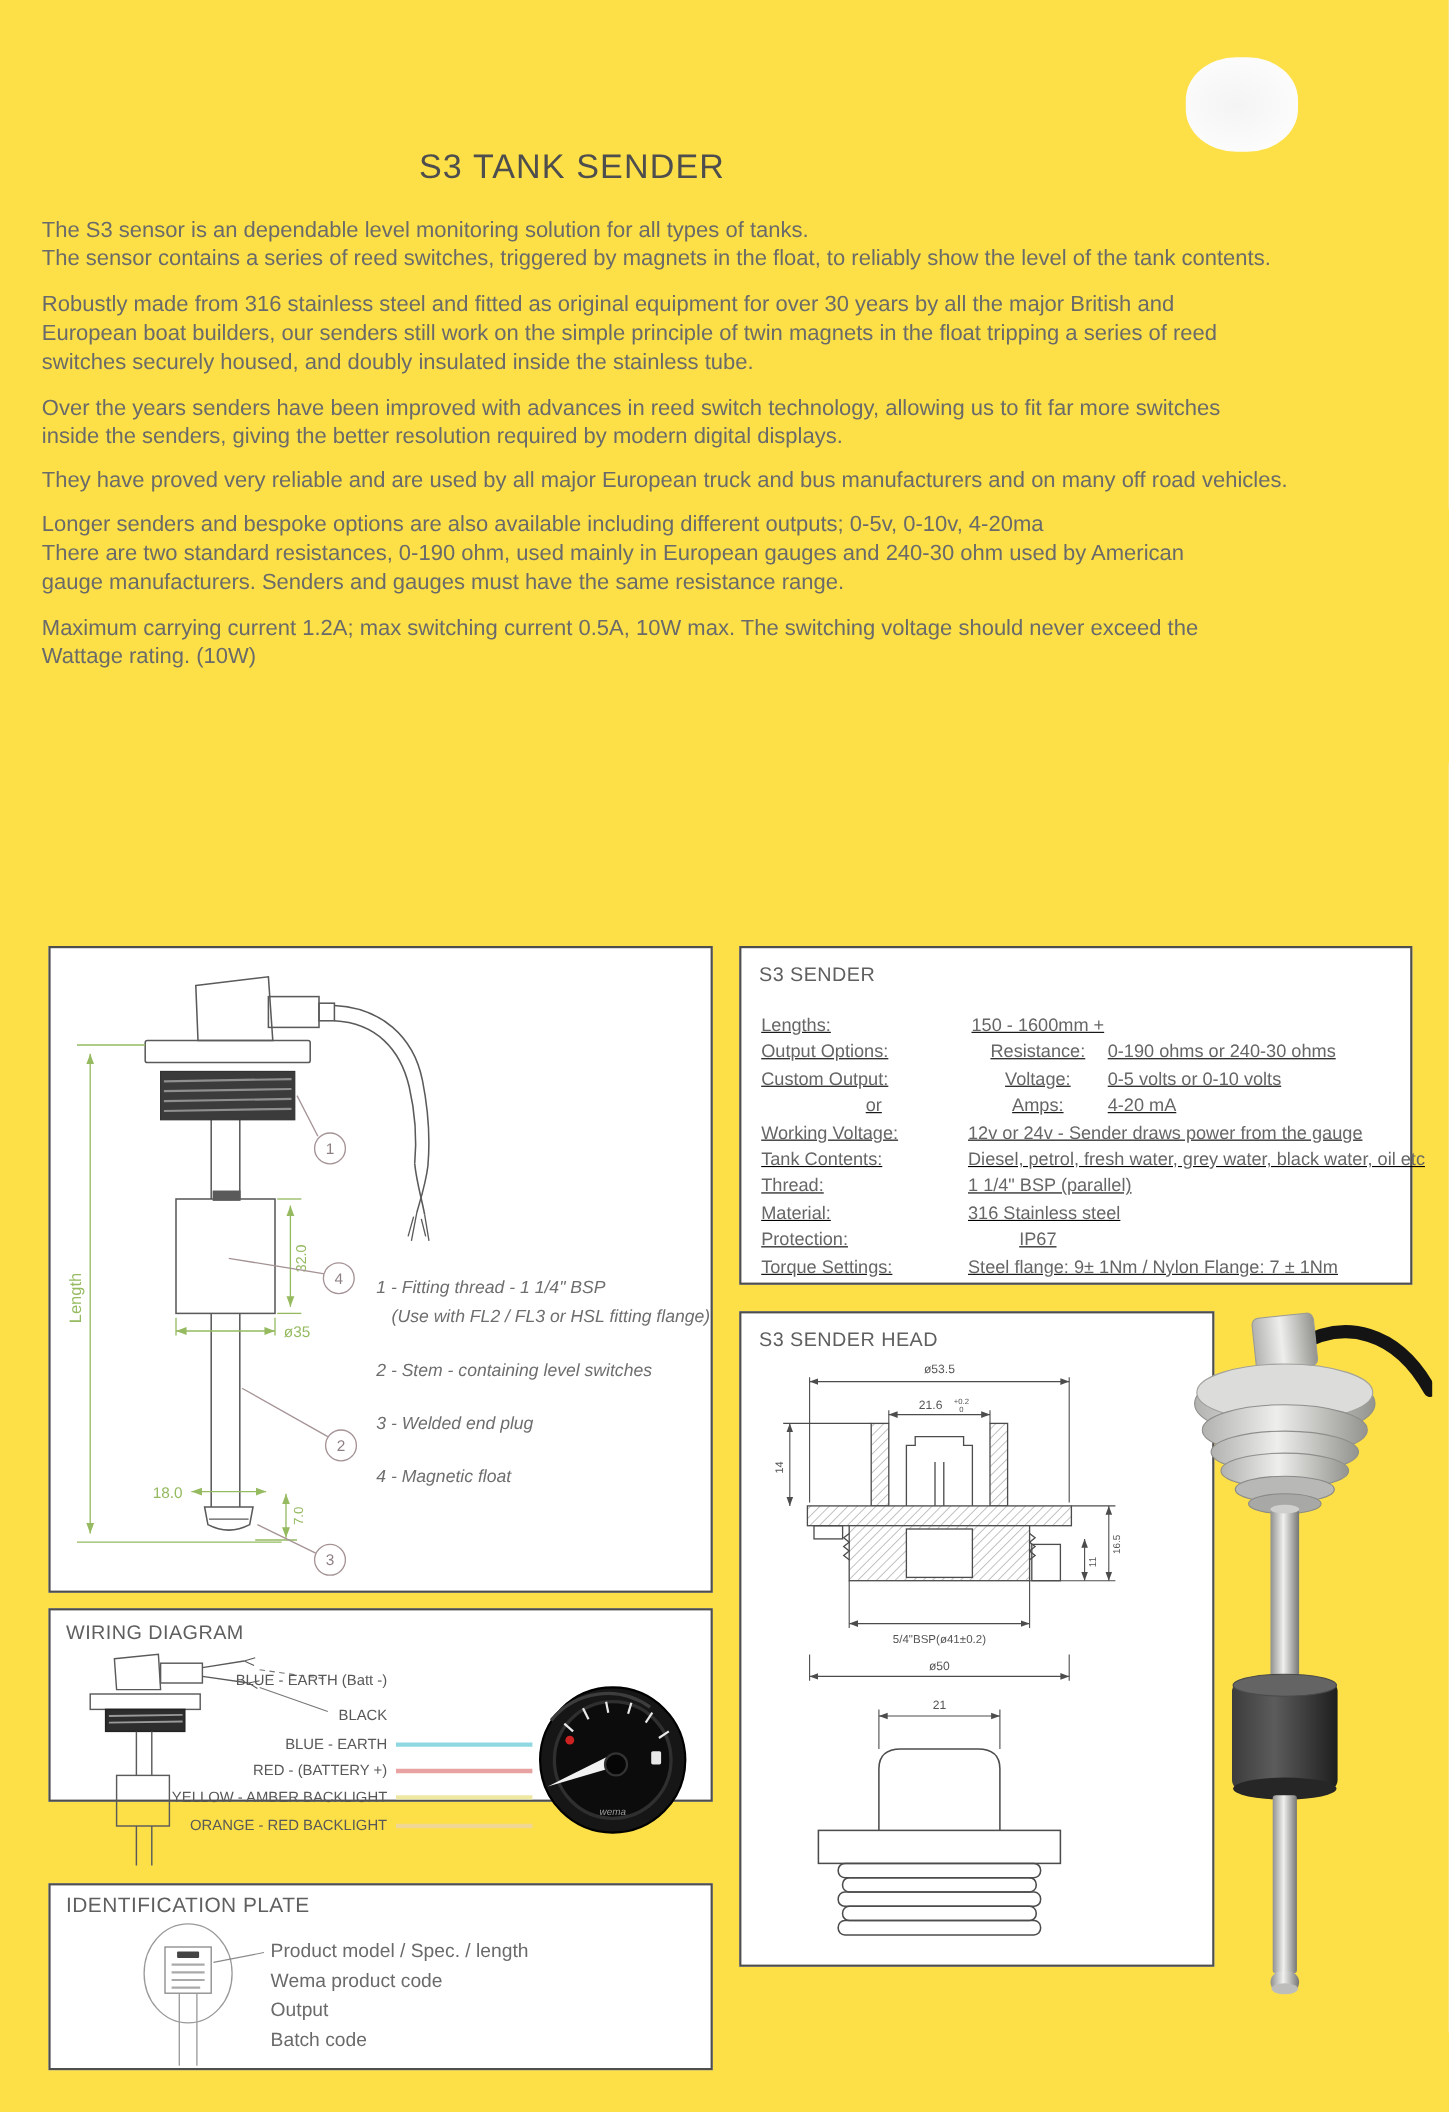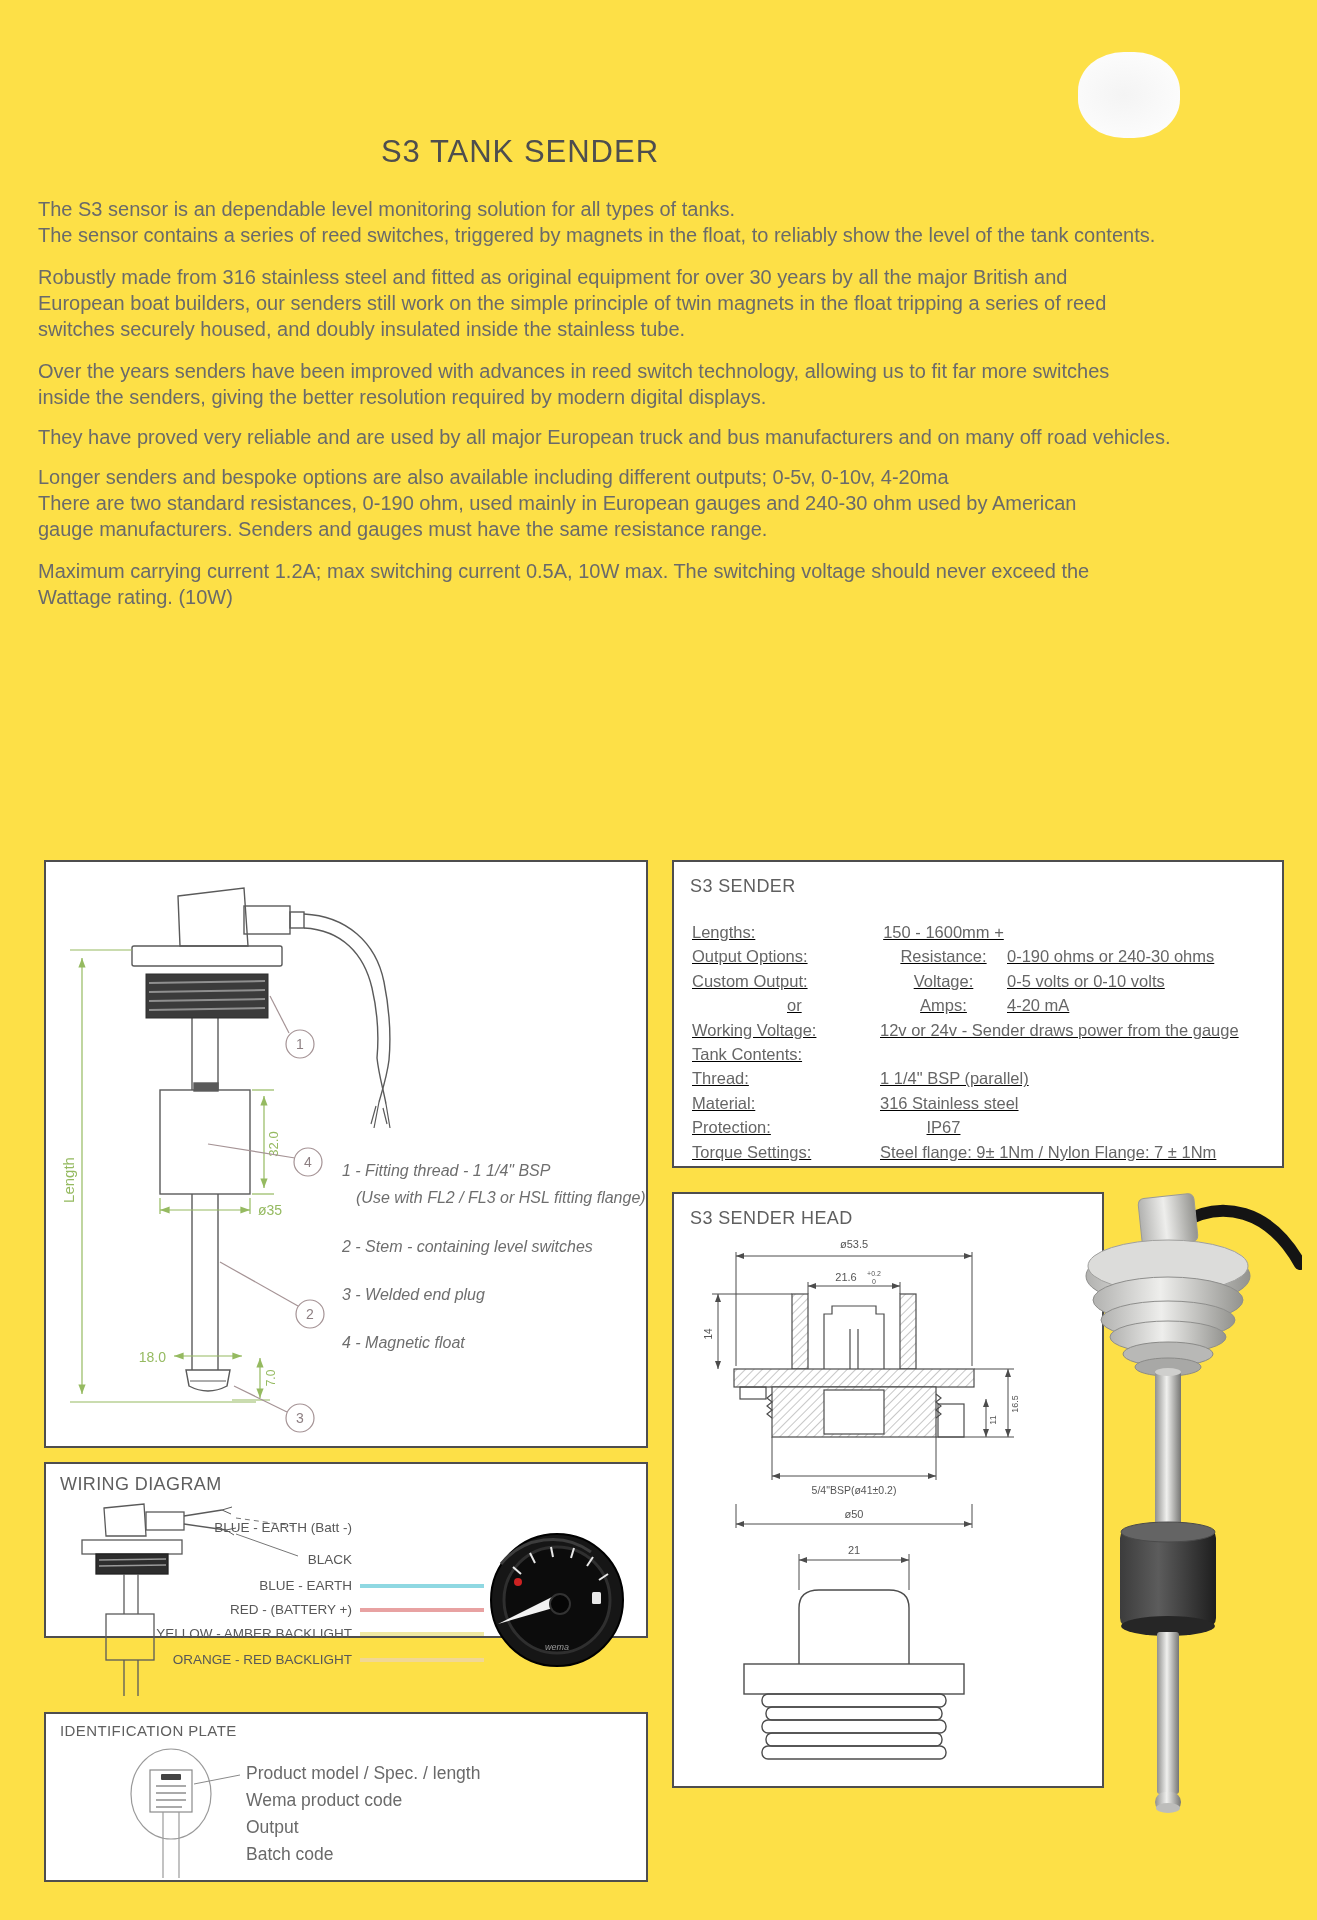--- a/index.html
+++ b/index.html
@@ -169,20 +169,21 @@
           <span class="scol1">or</span>
           <span class="scol2">Amps:</span>
           <span class="scol3">4-20 mA</span>
         </div>
       <div class="srow">
           <span class="scol1">Working Voltage:</span>
           <span class="scol2">12v or 24v - Sender draws power from the gauge</span>
         </div>
       <div class="srow">
           <span class="scol1">Tank Contents:</span>
+          <span class="scol2">Diesel, petrol, fresh water, grey water, black water, oil etc</span>
         </div>
       <div class="srow">
           <span class="scol1">Thread:</span>
           <span class="scol2">1 1/4" BSP (parallel)</span>
         </div>
       <div class="srow">
           <span class="scol1">Material:</span>
           <span class="scol2">316 Stainless steel</span>
         </div>
       <div class="srow">
@@ -326,21 +327,21 @@
         <circle cx="472" cy="118" r="4" fill="#c22"></circle>
         <polygon points="452,160 512,130 514,142" fill="#f2f2f2"></polygon>
         <circle cx="514" cy="140" r="10" fill="#060606" stroke="#333" stroke-width="2"></circle>
         <rect x="546" y="128" width="9" height="12" rx="1.5" fill="#e8e8e8"></rect>
         <text x="511" y="186" font-size="9" font-style="italic" fill="#9a9a9a" text-anchor="middle">wema</text>
       </g>
     </svg>
   </div>
 
   <div class="box" style="left:44px; top:1712px; width:604px; height:170px;">
-    <div class="box-title" style="top:8px; left:14px; font-size:15px;">IDENTIFICATION PLATE</div>
+    <div class="box-title" style="top:8px; left:14px; font-size:19px;">IDENTIFICATION PLATE</div>
     <svg width="600" height="166" viewBox="0 0 600 166">
       <ellipse cx="125" cy="80" rx="40" ry="45" fill="none" stroke="#9a9a9a" stroke-width="1.2"></ellipse>
       <rect x="104" y="56" width="42" height="42" fill="#fff" stroke="#8a8a8a" stroke-width="1.2"></rect>
       <rect x="115" y="60" width="20" height="6" rx="1" fill="#444"></rect>
       <g stroke="#aaa" stroke-width="2">
         <line x1="110" y1="72" x2="140" y2="72"></line>
         <line x1="110" y1="79" x2="140" y2="79"></line>
         <line x1="110" y1="86" x2="140" y2="86"></line>
         <line x1="110" y1="93" x2="136" y2="93"></line>
       </g>

